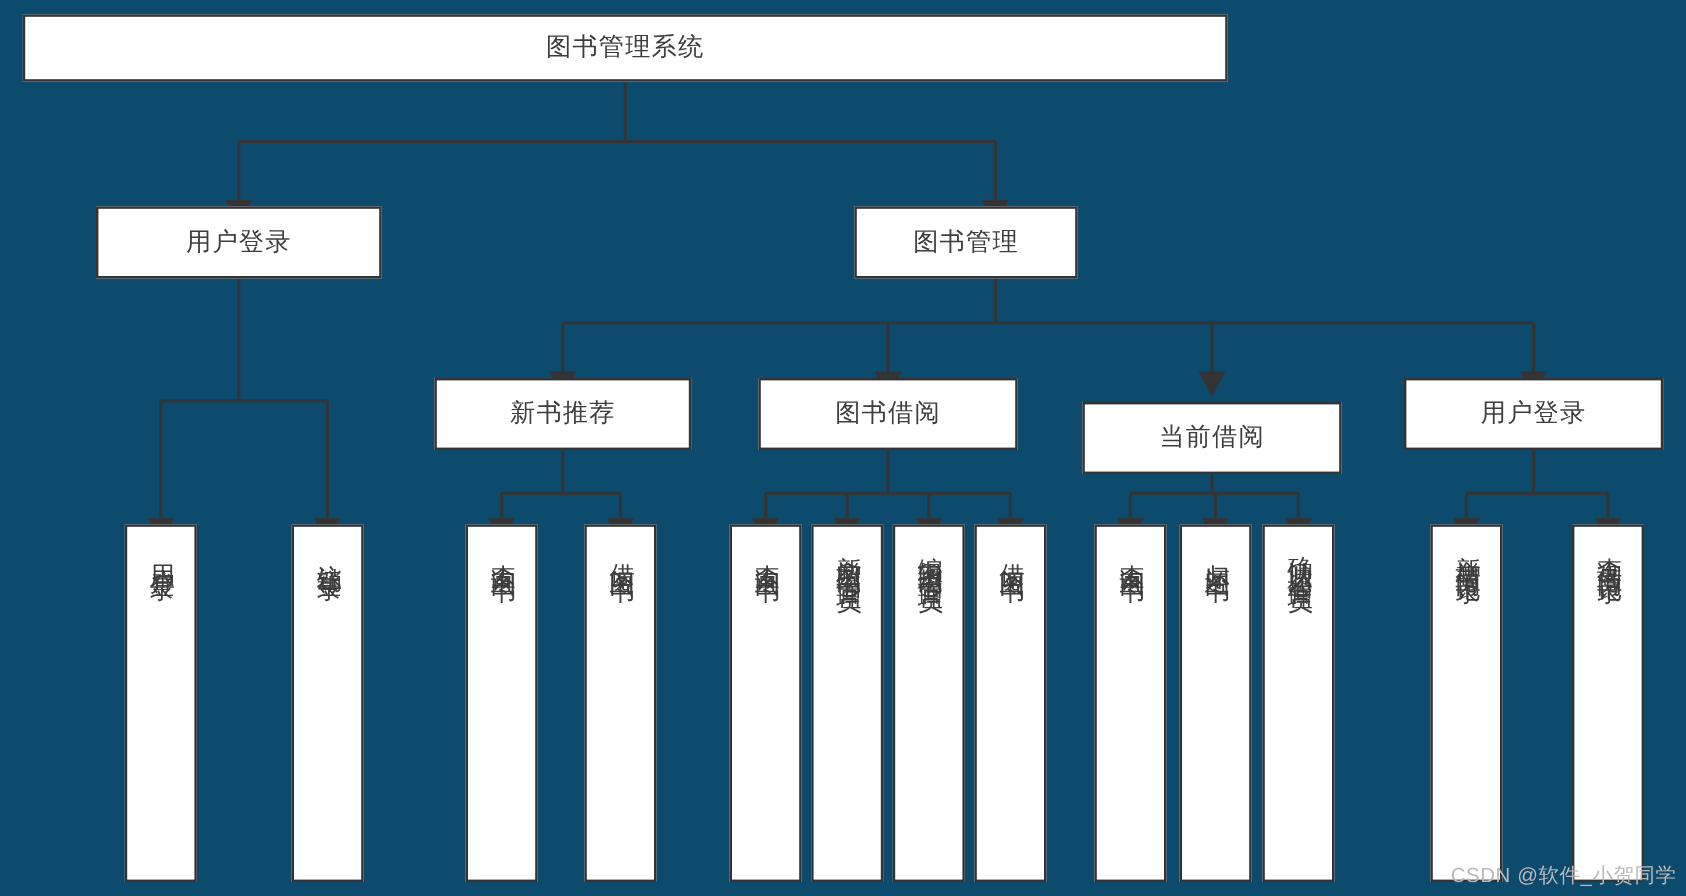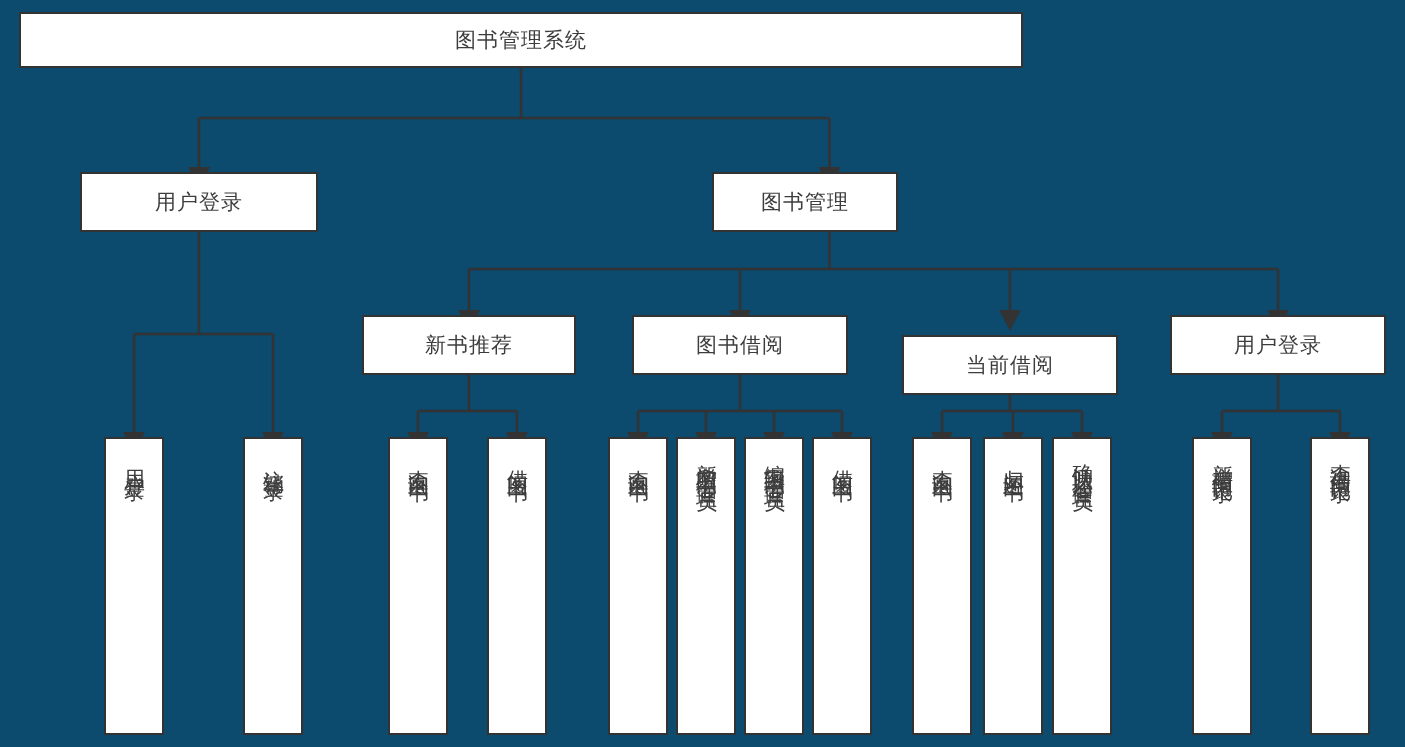--- a/index.html
+++ b/index.html
@@ -148,13 +148,14 @@
         <span class="lbl">确认归还（管理员）</span>
       </div>
       <div class="node vertical tall" style="left: 1192px; top: 437px; width: 60px; height: 298px;">
         <span class="lbl">新增借阅记录</span>
       </div>
       <div class="node vertical tall" style="left: 1310px; top: 437px; width: 60px; height: 298px;">
         <span class="lbl">查询借阅记录</span>
       </div>
     </div>
 
+  <div class="watermark">CSDN @软件_小贺同学</div>
 </div>
 
 </body></html>

